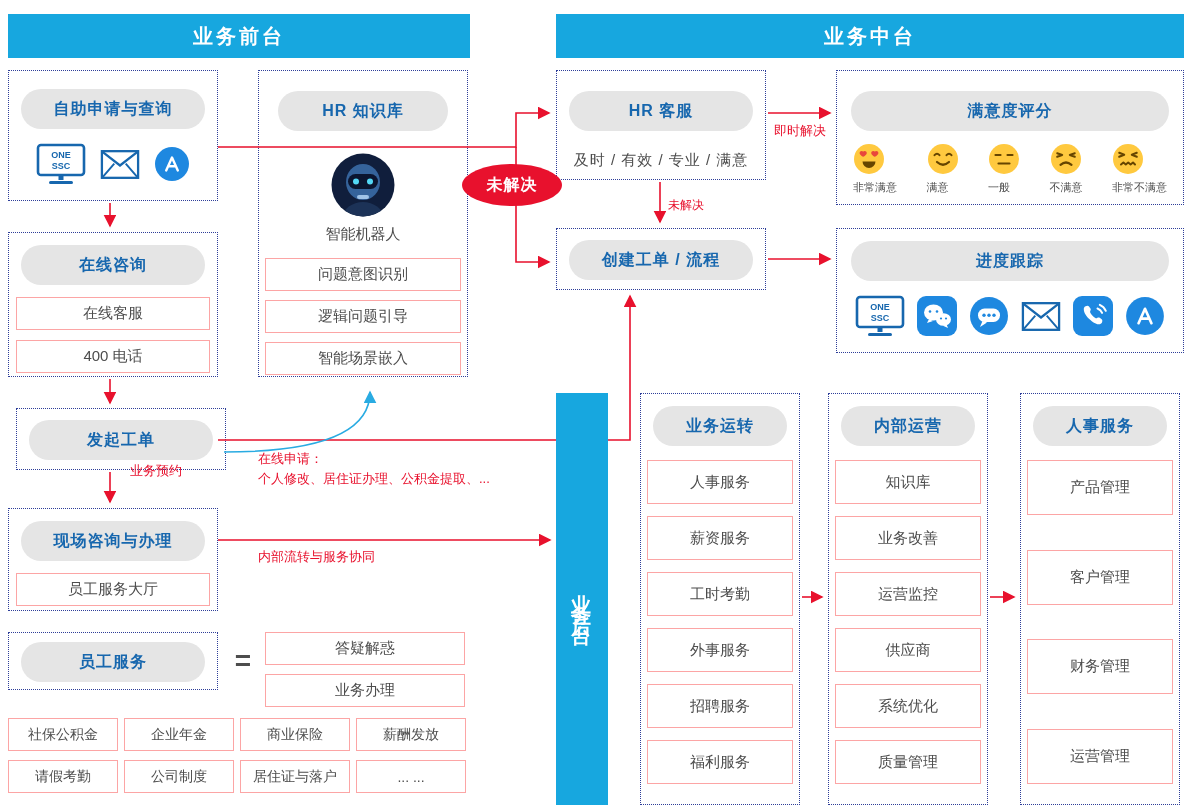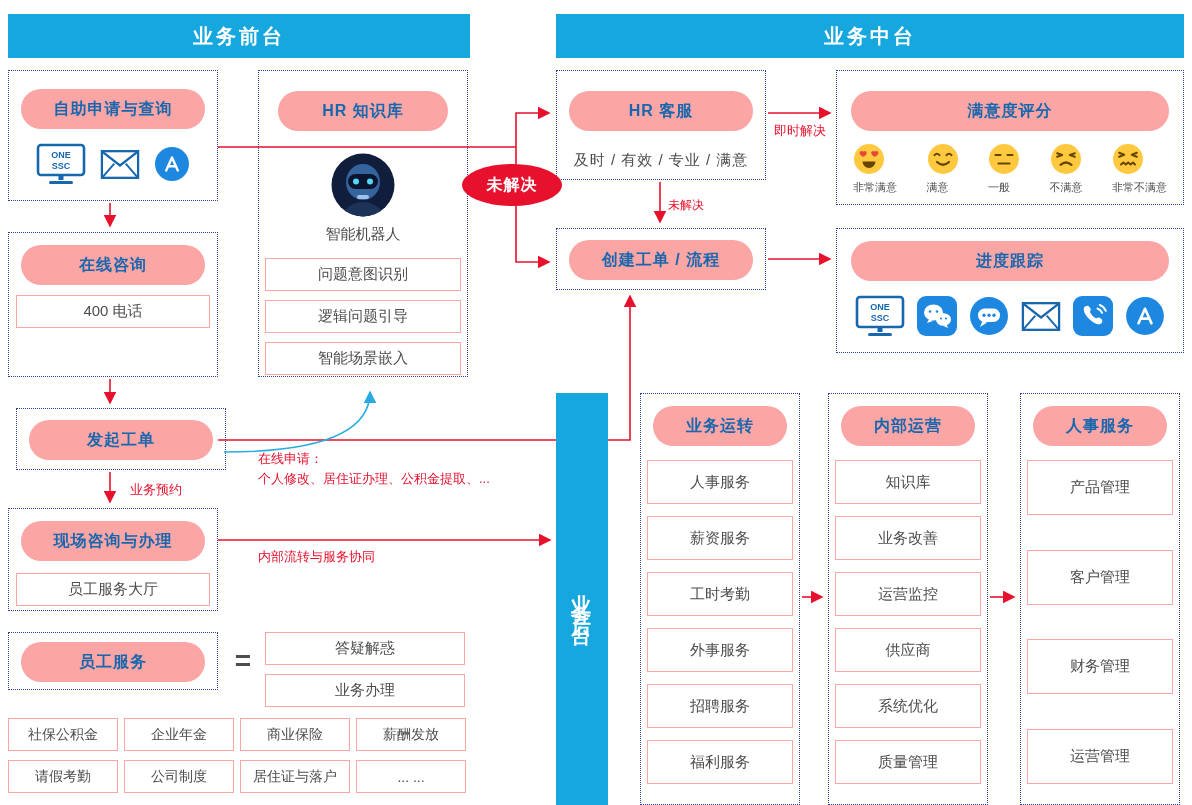--- a/index.html
+++ b/index.html
@@ -4,21 +4,21 @@
 <style>
   * { margin:0; padding:0; box-sizing:border-box; }
   body { background:#fff; font-family:"Liberation Sans","DejaVu Sans",sans-serif; }
   .canvas { position:relative; width:1192px; height:805px; background:#fff; overflow:hidden; }
 
   .hdr { position:absolute; height:44px; background:#17A7DF; color:#fff; font-size:20px;
          font-weight:bold; display:flex; align-items:center; justify-content:center; letter-spacing:3px; }
 
   .dbox { position:absolute; border:1.6px dotted #2E3E99; background:#fff; }
 
-  .pill { background:#fca5a5; color:#1767AE; font-weight:bold; font-size:16px; height:40px;
+  .pill { background:#e5e5e5; color:#1767AE; font-weight:bold; font-size:16px; height:40px;
           border-radius:20px; display:flex; align-items:center; justify-content:center; letter-spacing:1px; }
   .pill-m { margin:18px 12px 0; }
   .pill-t12 { margin:12px 12px 0; }
   .pill-c { margin:11px 12px; }
   .pill-narrow { width:170px; margin:20px auto 0; }
   .pill-wide { margin:20px 14px 0; }
   .pill-wide2 { margin:12px 14px 0; }
 
   .gbox { border:1px solid #fca5a5; color:#4D4D4D; font-size:15px; display:flex;
           align-items:center; justify-content:center; background:#fff; text-align:center; }
@@ -114,20 +114,21 @@
       </svg>
       <svg width="36" height="36" viewBox="0 0 36 36">
         <circle cx="18" cy="18" r="17" fill="#1E88E0"></circle>
         <path d="M12.2 24.5 L18 11.5 L23.8 24.5 M14.4 20.3 L21.6 20.3" fill="none" stroke="#fff" stroke-width="2.4" stroke-linecap="round" stroke-linejoin="round"></path>
       </svg>
     </div>
   </div>
 
   <div class="dbox" style="left:8px; top:232px; width:210px; height:145px;">
     <div class="pill pill-t12">在线咨询</div>
+    <div class="gbox inner-item first">在线客服</div>
     <div class="gbox inner-item">400 电话</div>
   </div>
 
   <div class="dbox" style="left:16px; top:408px; width:210px; height:62px;">
     <div class="pill pill-c">发起工单</div>
   </div>
 
   <div class="dbox" style="left:8px; top:508px; width:210px; height:103px;">
     <div class="pill pill-t12">现场咨询与办理</div>
     <div class="gbox inner-item first">员工服务大厅</div>
@@ -317,16 +318,16 @@
       <div class="gbox">运营管理</div>
     </div>
   </div>
 
   <div class="ellipse">未解决</div>
 
   <div class="red-label" style="left:768px; top:122px; width:64px; text-align:center;">即时解决</div>
   <div class="red-label" style="left:668px; top:197px; font-size:12px;">未解决</div>
   <div class="red-label" style="left:258px; top:450px;">在线申请：</div>
   <div class="red-label" style="left:258px; top:470px;">个人修改、居住证办理、公积金提取、...</div>
-  <div class="red-label" style="left:130px; top:481px;text-align:center;">业务预约</div>
+  <div class="red-label" style="left:130px; top:462px;text-align:center;">业务预约</div>
   <div class="red-label" style="left:258px; top:548px;">内部流转与服务协同</div>
 
 </div>
 
 </body></html>

